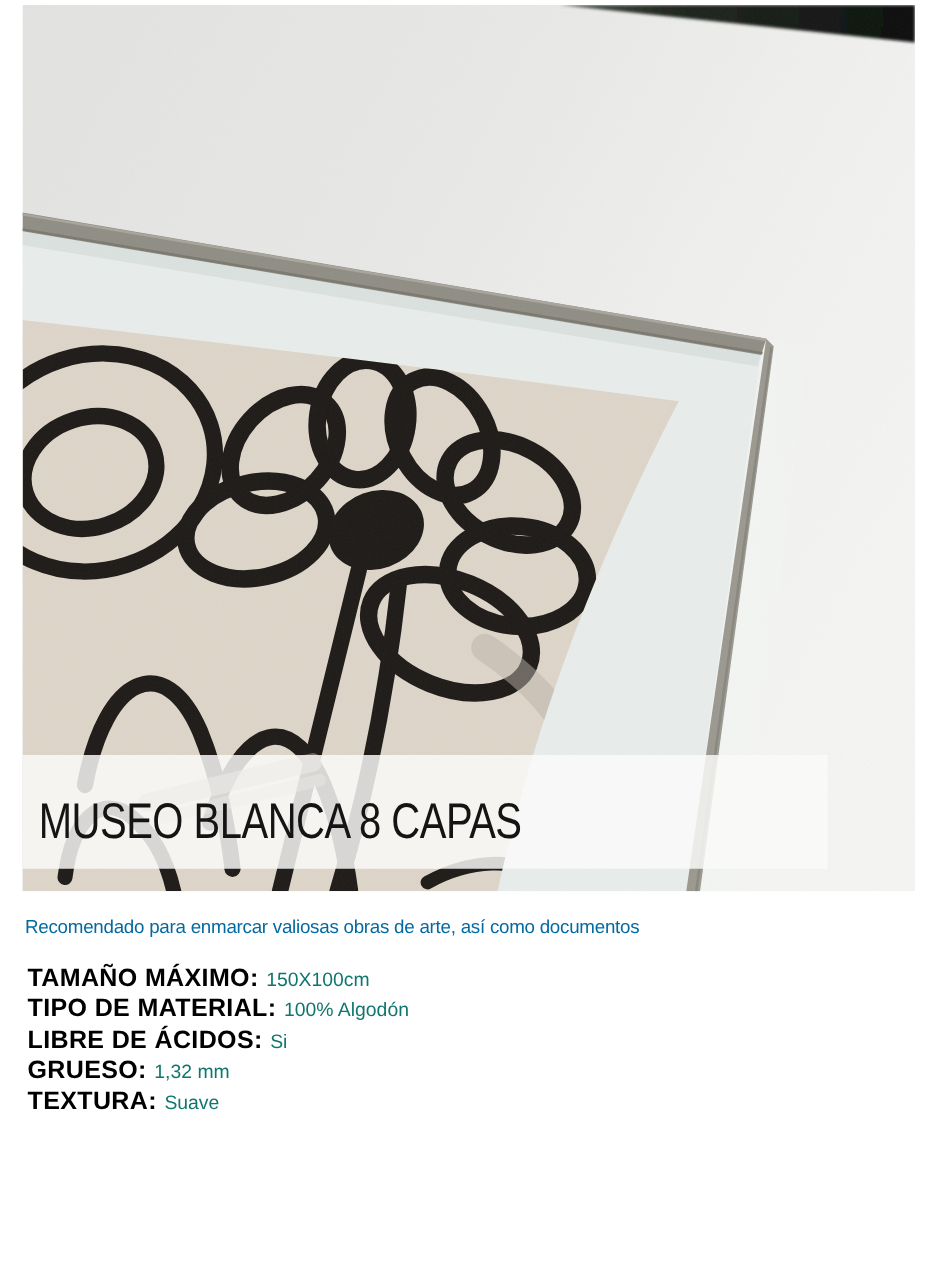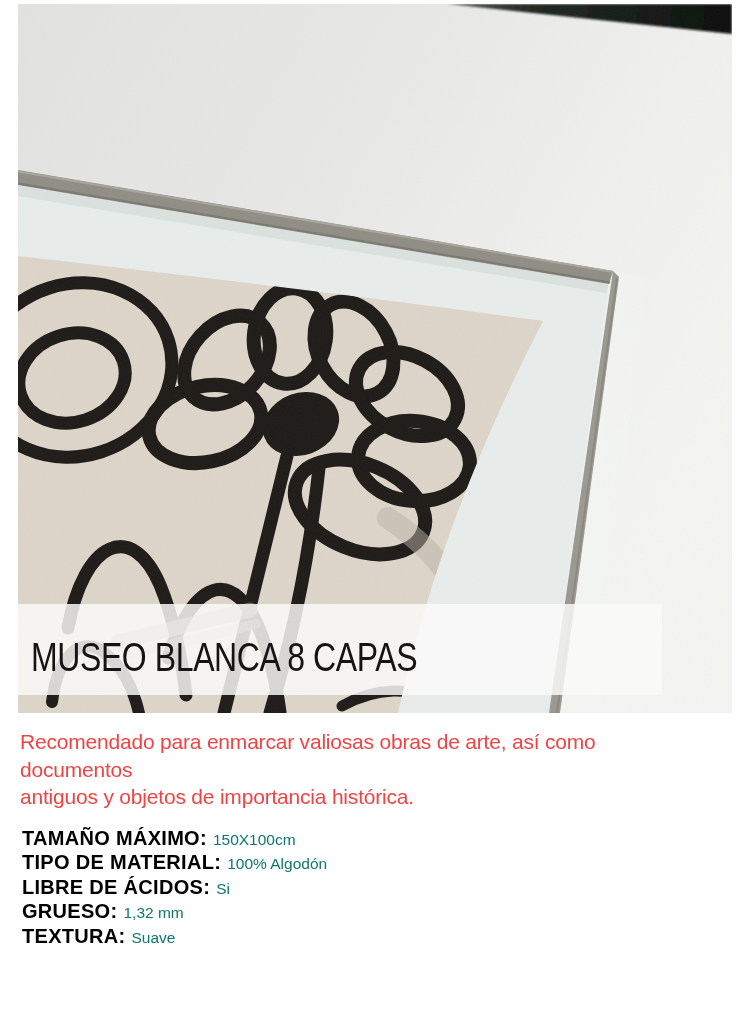--- a/index.html
+++ b/index.html
@@ -18,21 +18,21 @@
     margin:0;position:absolute;left:13px;top:33px;
     font-size:40px;line-height:40px;font-weight:400;color:#141414;
     letter-spacing:-0.5px;white-space:nowrap;
     transform:scaleX(0.8);transform-origin:left center;
   }
   .details{padding:10px 20px 0 20px;}
   .details h2{
     margin:0;font-size:20px;line-height:24px;font-weight:700;
     letter-spacing:0.2px;color:#141414;
   }
-  .desc{margin:5px 0 16px 0;font-size:21px;line-height:27.5px;letter-spacing:-0.2px;color:#ef4444;width:690px;}
+  .desc{margin:5px 0 16px 0;font-size:15px;line-height:27.5px;letter-spacing:-0.2px;color:#0369a1;width:690px;}
   .specs{margin:13px 0 0 2px;padding:0;list-style:none;}
   .spec-row{font-size:15.5px;line-height:23.5px;white-space:nowrap;}
   .spec-label{font-weight:700;font-size:20px;letter-spacing:0.3px;color:#000000;}
   .spec-value{margin-left:6px;color:#0f766e;}
 </style>
 </head>
 <body>
 
 <div>
 
@@ -121,21 +121,20 @@
     </svg>
 
     <div class="banner">
       <h1>MUSEO BLANCA 8 CAPAS</h1>
     </div>
   </figure>
 
   <section class="details">
     <p class="desc">
       <span>Recomendado para enmarcar valiosas obras de arte, así como documentos</span><br>
-      <span>antiguos y objetos de importancia histórica.</span>
     </p>
     <ul class="specs">
         <li class="spec-row"><span class="spec-label">TAMAÑO MÁXIMO:</span><span class="spec-value">150X100cm</span></li>
         <li class="spec-row"><span class="spec-label">TIPO DE MATERIAL:</span><span class="spec-value">100% Algodón</span></li>
         <li class="spec-row"><span class="spec-label">LIBRE DE ÁCIDOS:</span><span class="spec-value">Si</span></li>
         <li class="spec-row"><span class="spec-label">GRUESO:</span><span class="spec-value">1,32 mm</span></li>
         <li class="spec-row"><span class="spec-label">TEXTURA:</span><span class="spec-value">Suave</span></li>
       </ul>
   </section>
 

